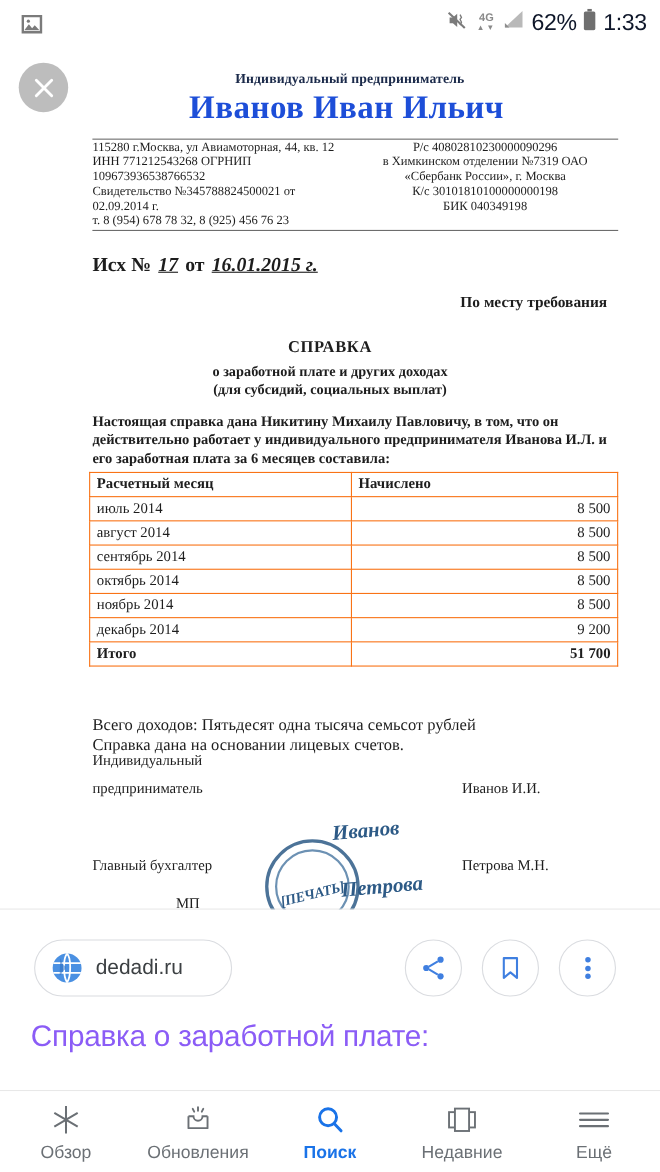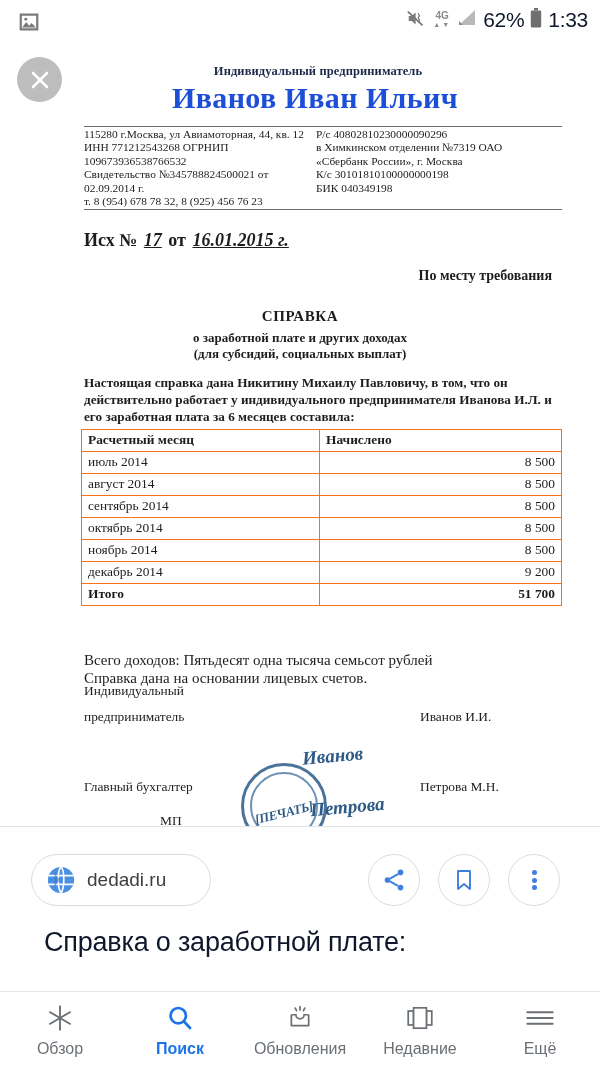--- a/index.html
+++ b/index.html
@@ -59,21 +59,21 @@
   .rule{ position:absolute; height:0; border-top:1px solid #6d6d6d; }
   .rule.top{ left:84px; width:478px; top:82px; }
   .rule.bot{ left:84px; width:478px; top:165px; }
 
   .req-left{
     position:absolute; left:84px; top:84px; width:220px;
     font-size:11.4px; line-height:13.4px; color:#1d1d1d;
   }
   .req-right{
     position:absolute; left:316px; top:84px; width:250px;
-    font-size:11.4px; line-height:13.4px; color:#1d1d1d;
+    font-size:11.4px; line-height:13.4px; color:#1d1d1d;text-align:center;
   }
 
   .outgoing{
     position:absolute; left:84px; top:186px;
     font-size:18px; font-weight:bold;
   }
   .outgoing .u{ text-decoration:underline; font-style:italic; padding:0 2px; }
 
   .addressee{
     position:absolute; right:48px; top:224px;
@@ -172,21 +172,21 @@
     display:flex; align-items:center; justify-content:center;
     cursor:pointer; background:#fff;
   }
   .circ-btn.share{ left:368px; }
   .circ-btn.bookmark{ left:438px; }
   .circ-btn.more{ left:508px; }
   .dots i{ display:block; width:5px; height:5px; border-radius:50%; background:#3f7fe0; margin:2.5px 0; }
 
   .page-title{
     position:absolute; left:28px; top:100px;
-    font-size:27px; color:#0f172a; letter-spacing:-.2px;margin-left:16px;
+    font-size:27px; color:#8b5cf6; letter-spacing:-.2px;
   }
 
   
   .nav-sep{ position:absolute; left:0; top:991px; width:600px; height:1px; background:#e6e6e6; }
   .bottomnav{
     position:absolute; left:0; top:992px; width:600px; height:73px;
     background:#fff; display:flex;
   }
   .nav-item{
     flex:1; display:flex; flex-direction:column; align-items:center;
@@ -394,41 +394,41 @@
 
   <div class="nav-item">
     <span class="nav-ico">
       <svg width="30" height="30" viewBox="0 0 24 24" stroke="#6b7075" stroke-width="1.5">
         <path d="M12 2v20M3.5 7l17 10M20.5 7l-17 10"></path>
       </svg>
     </span>
     <span class="nav-lbl">Обзор</span>
   </div>
 
-  <div class="nav-item active">
-    <span class="nav-ico">
-      <svg width="28" height="28" viewBox="0 0 24 24" fill="none" stroke="#1a73e8" stroke-width="2.3">
-        <circle cx="10.5" cy="10" r="6.6"></circle>
-        <path d="M15.4 15l5.2 5.6" stroke-linecap="round"></path>
-      </svg>
-    </span>
-    <span class="nav-lbl">Поиск</span>
-  </div>
-
   <div class="nav-item">
     <span class="nav-ico">
       <svg width="30" height="26" viewBox="0 0 26 24" fill="none" stroke="#6b7075" stroke-width="1.6">
         <path d="M5 9v10h16V9" stroke-linejoin="round"></path>
         <path d="M5 9h4.2a3.8 3.8 0 007.6 0H21"></path>
         <path d="M13 1.5v3M8.6 2.8l1.2 2.4M17.4 2.8l-1.2 2.4" stroke-linecap="round"></path>
       </svg>
     </span>
     <span class="nav-lbl">Обновления</span>
   </div>
 
+  <div class="nav-item active">
+    <span class="nav-ico">
+      <svg width="28" height="28" viewBox="0 0 24 24" fill="none" stroke="#1a73e8" stroke-width="2.3">
+        <circle cx="10.5" cy="10" r="6.6"></circle>
+        <path d="M15.4 15l5.2 5.6" stroke-linecap="round"></path>
+      </svg>
+    </span>
+    <span class="nav-lbl">Поиск</span>
+  </div>
+
   <div class="nav-item">
     <span class="nav-ico">
       <svg width="30" height="26" viewBox="0 0 28 24" fill="none" stroke="#6b7075" stroke-width="1.6">
         <rect x="3" y="5.5" width="5" height="13"></rect>
         <rect x="20" y="5.5" width="5" height="13"></rect>
         <rect x="8" y="2.5" width="12" height="19" fill="#ffffff"></rect>
       </svg>
     </span>
     <span class="nav-lbl">Недавние</span>
   </div>

